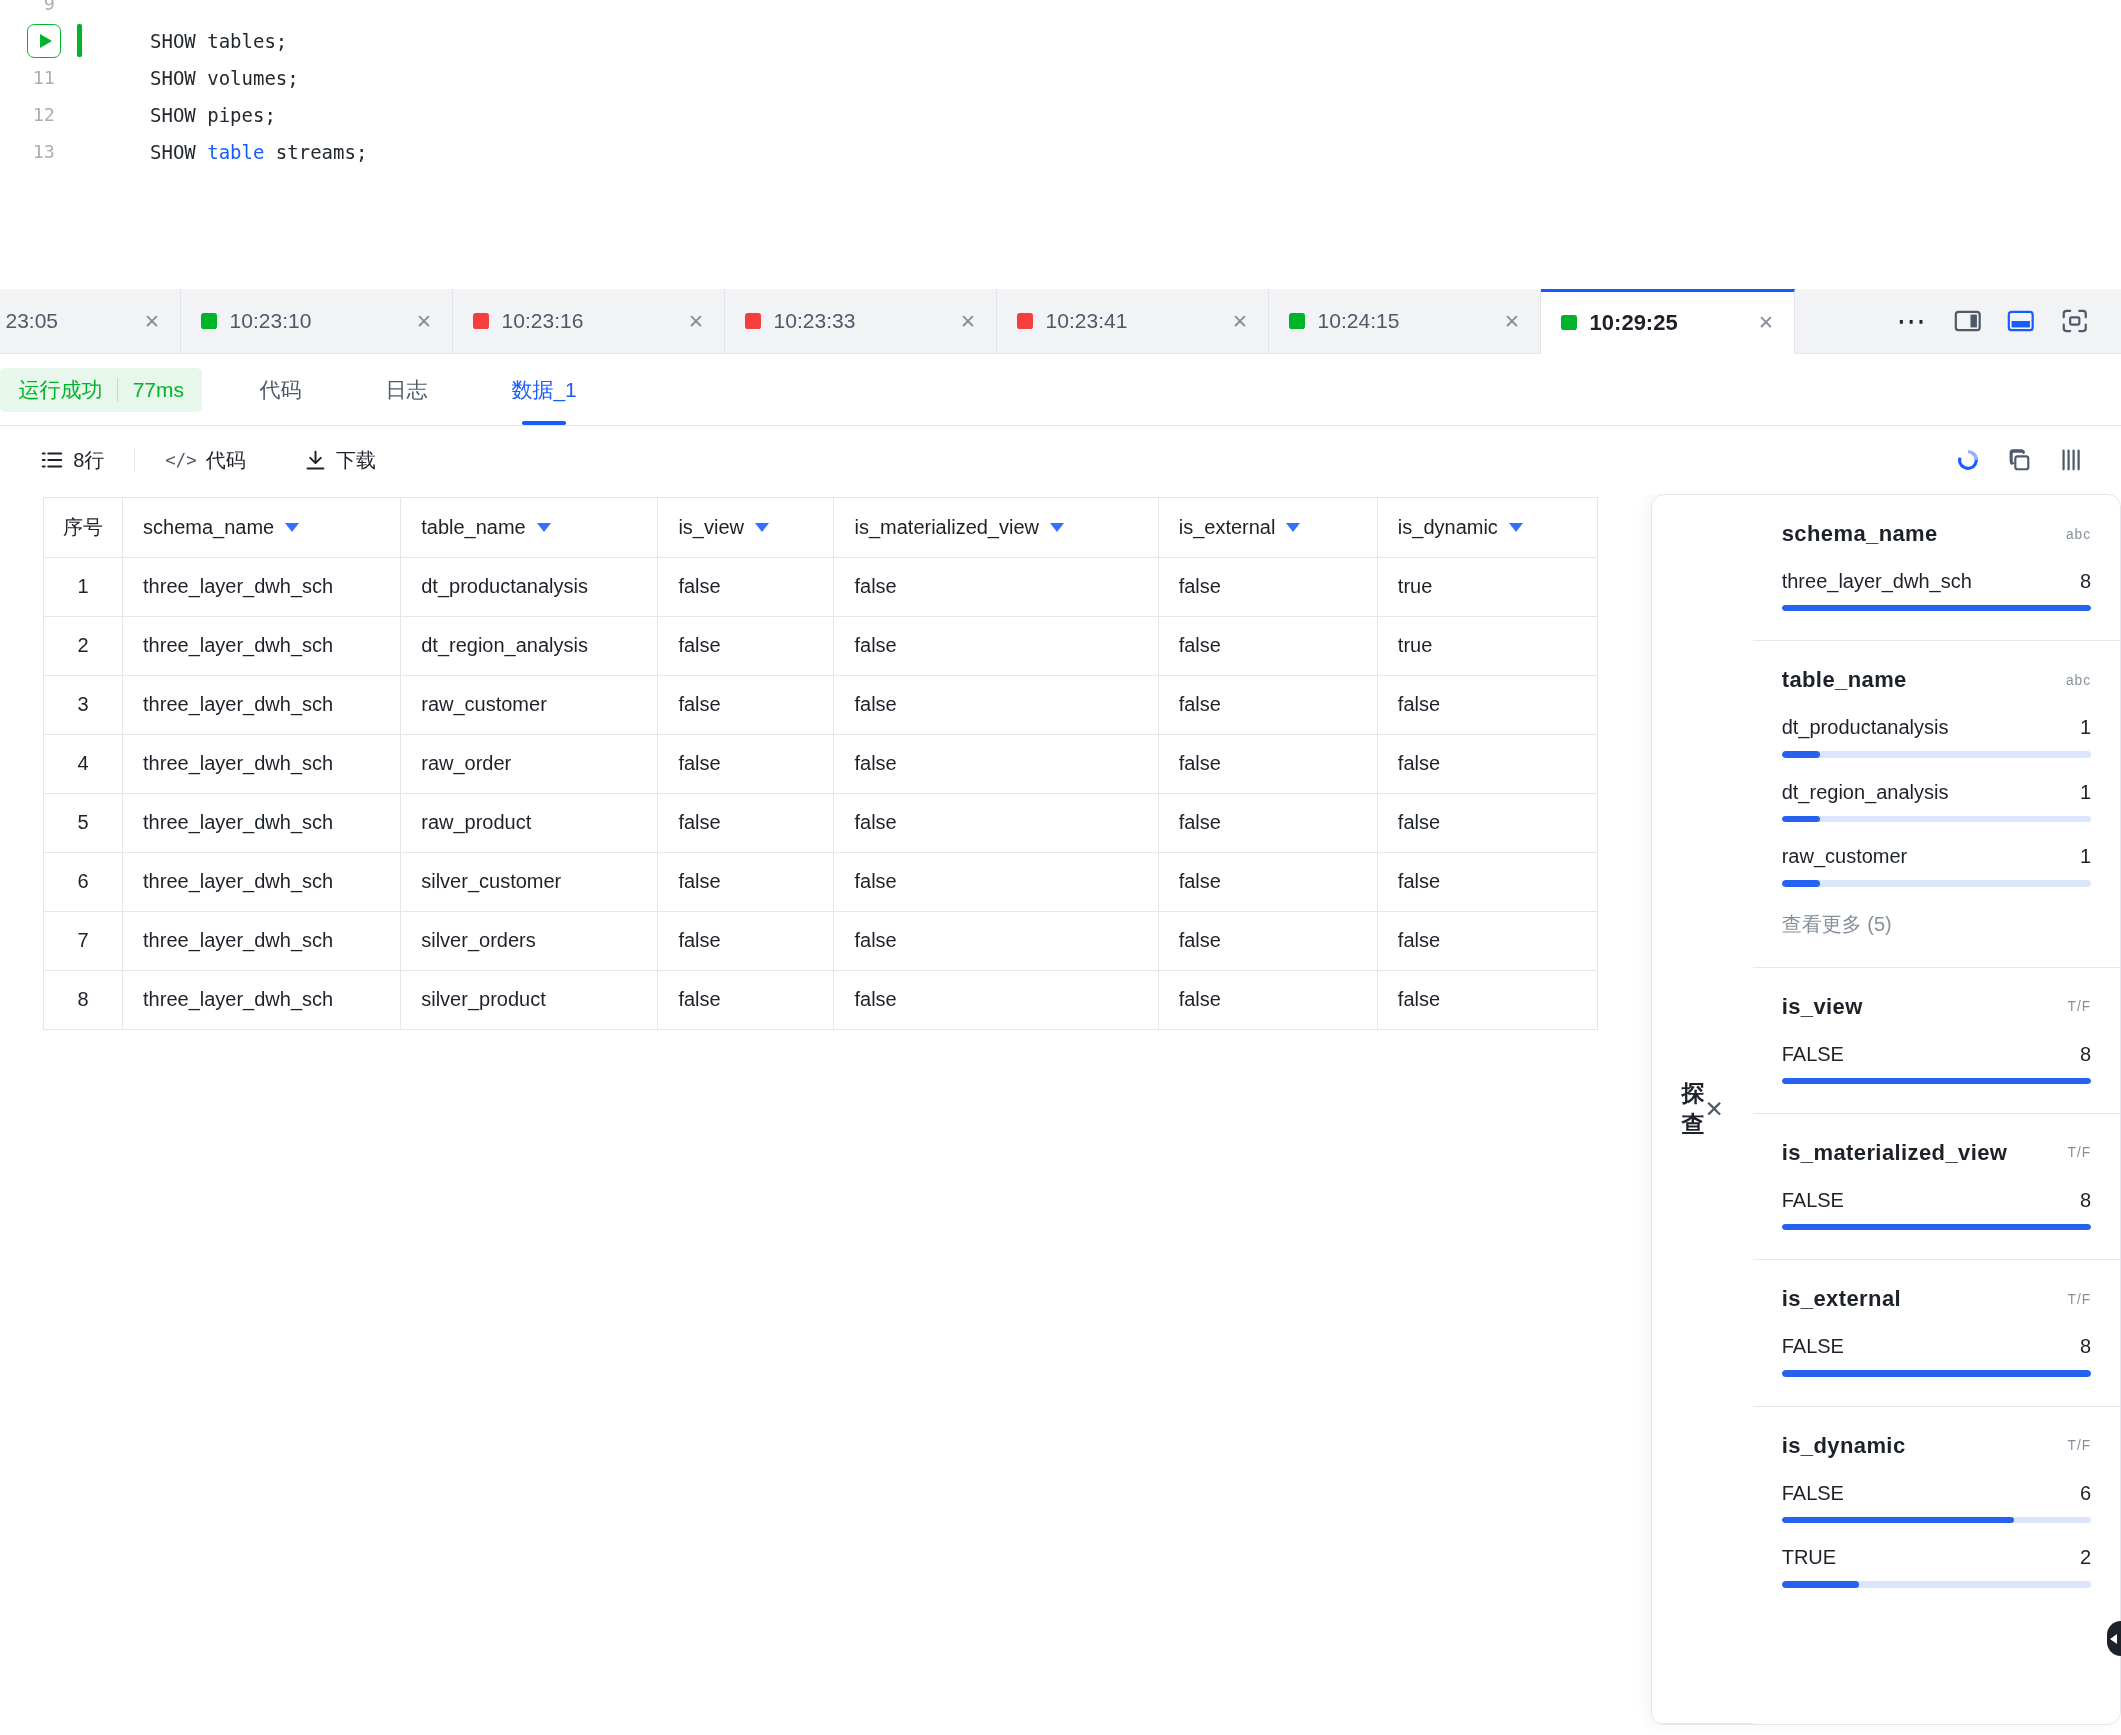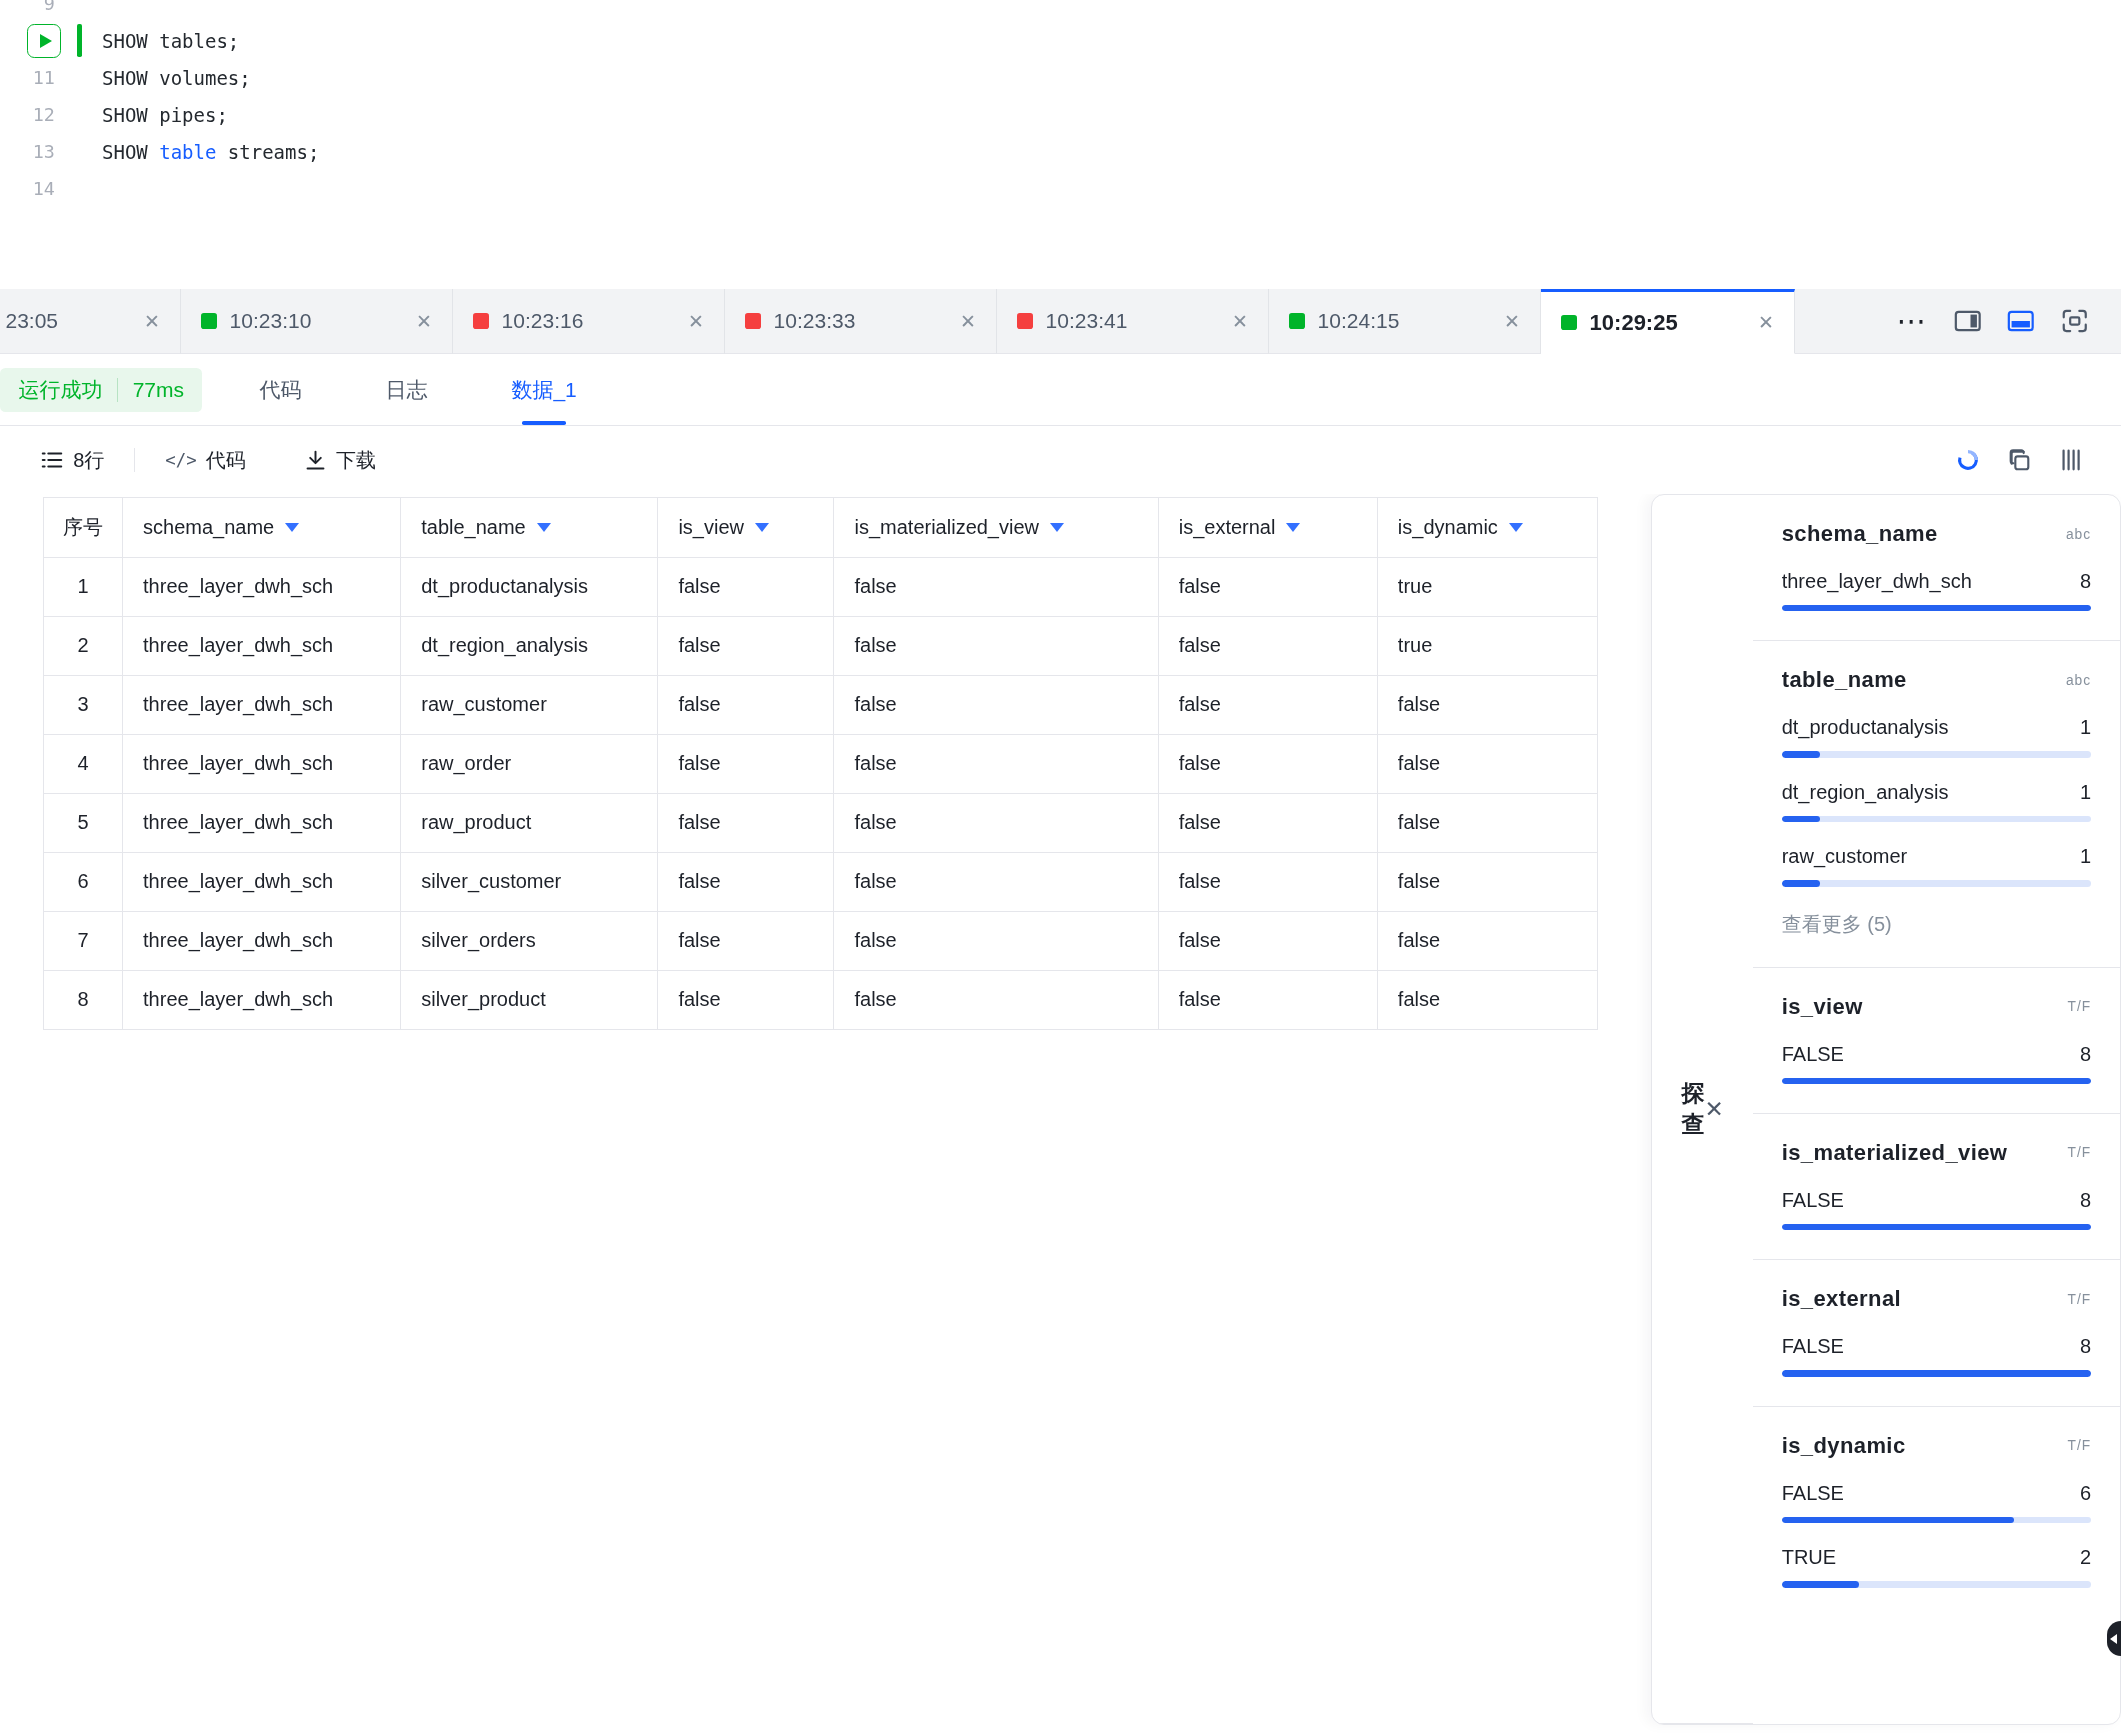--- a/index.html
+++ b/index.html
@@ -7,21 +7,21 @@
     font-family:"Liberation Sans","DejaVu Sans",sans-serif; color:#1d2129; }
   .app { position:relative; width:2121px; height:1736px; display:flex; flex-direction:column; }
 
   
   .editor { position:relative; height:289px; overflow:hidden; background:#fff;
     font-family:"DejaVu Sans Mono","Liberation Mono",monospace; font-size:19px; }
   .ed-line { position:relative; height:37px; display:flex; align-items:center; }
   .ed-line.partial { margin-top:-14.7px; }
   .gutter-num { width:64px; flex:0 0 64px; text-align:right; padding-right:9.2px;
     color:#a9aeb8; font-size:18.4px; }
-  .code-text { margin-left:38px; color:#24292f; white-space:pre; }
+  .code-text { margin-left:86px; color:#24292f; white-space:pre; }
   .tok-kw { color:#165dff; }
   .play-btn { position:absolute; left:27px; top:1.8px; width:34px; height:34px;
     border:1.8px solid #00b42a; border-radius:7.3px; background:#fff;
     display:flex; align-items:center; justify-content:center; cursor:pointer; }
   .play-tri { width:0; height:0; border-left:12px solid #00b42a;
     border-top:7.3px solid transparent; border-bottom:7.3px solid transparent; margin-left:3.7px; }
   .stmt-bar { position:absolute; left:77px; top:1.8px; width:4.6px; height:33px;
     background:#00b42a; border-radius:1.8px; }
 
   
@@ -128,24 +128,20 @@
           <div class="gutter-num">11</div>
           <div class="code-text"><span class="tok">SHOW volumes;</span></div>
         </div>
         <div class="ed-line">
           <div class="gutter-num">12</div>
           <div class="code-text"><span class="tok">SHOW pipes;</span></div>
         </div>
         <div class="ed-line">
           <div class="gutter-num">13</div>
           <div class="code-text"><span class="tok">SHOW </span><span class="tok-kw">table</span><span class="tok"> streams;</span></div>
-        </div>
-        <div class="ed-line">
-          <div class="gutter-num">14</div>
-          <div class="code-text"></div>
         </div>
       </div>
   </div>
 
   <div class="tabbar">
     <div style="display:flex;align-items:stretch;">
         <div class="tab clipped">
           <span class="tab-label">23:05</span>
           <span class="close-x">✕</span>
         </div>

